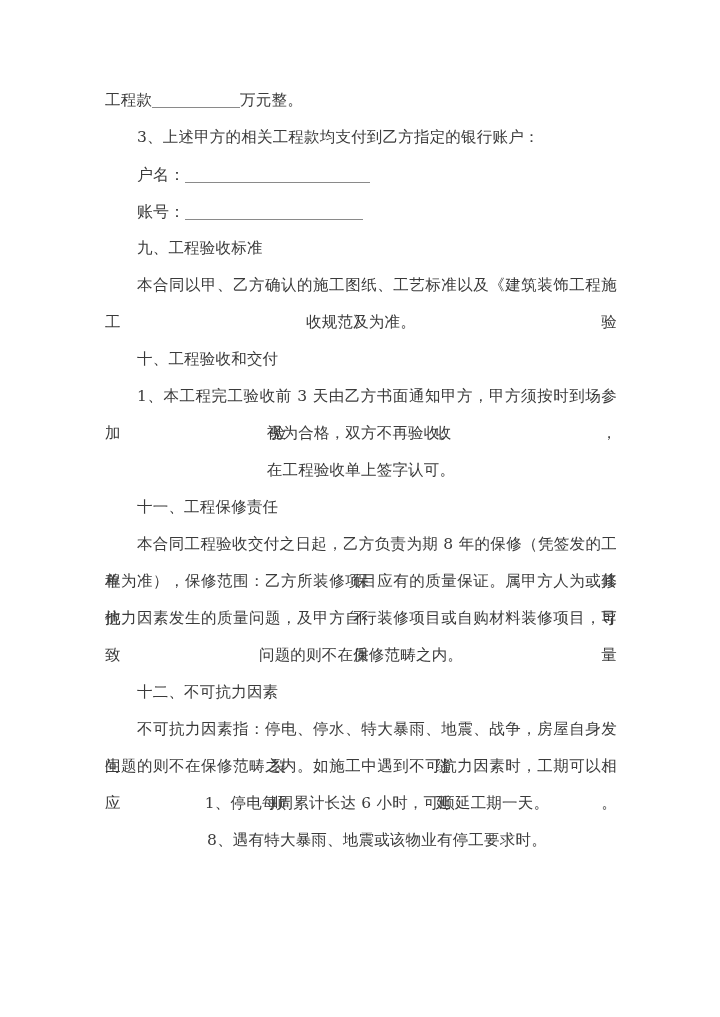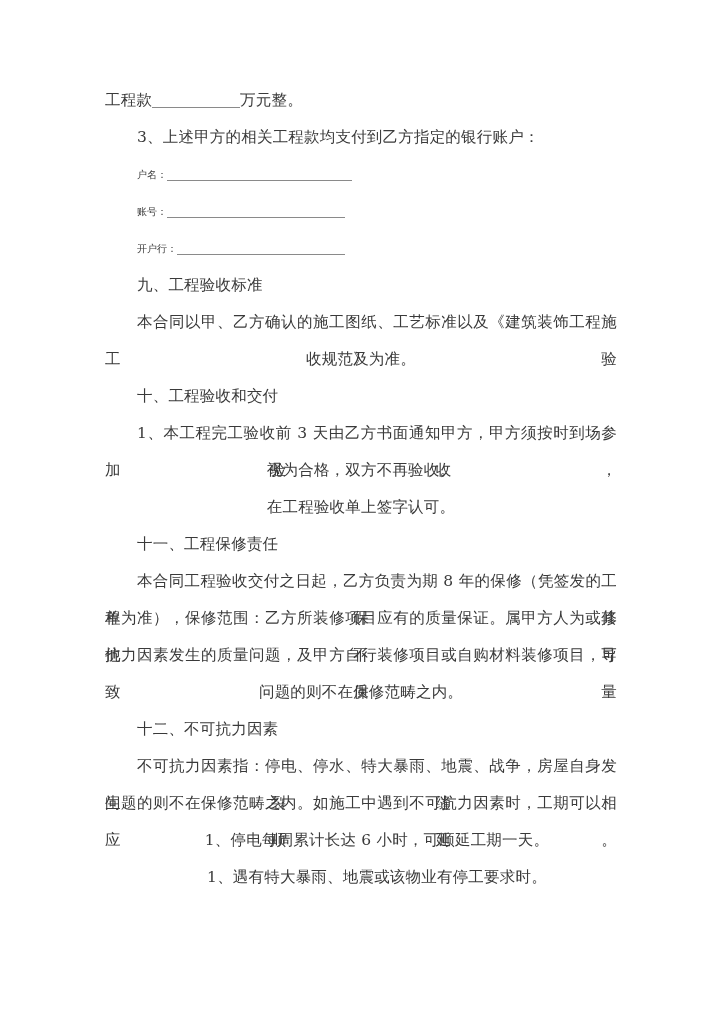--- a/index.html
+++ b/index.html
@@ -56,21 +56,21 @@
     vertical-align: -3px;
     height: 14px;
   }
   .blank-short { width: 88px; }
   .blank-long  { width: 185px; }
   .blank-long2 { width: 178px; }
   .blank-long3 { width: 168px; }
   .label-row {
     height: 37px;
     line-height: 37px;
-    font-size: 10px;
+    font-size: 16px;
     color: #3a3a3a;
     text-indent: 32px;
     white-space: nowrap;
   }
   .heading {
     text-indent: 32px;
   }
 </style>
 </head>
 <body>
@@ -79,37 +79,36 @@
   <div class="content">
 
     <div class="line"><span>工程款</span><span class="blank blank-short"></span><span>万元整。</span></div>
 
     <div class="line para-first">3、上述甲方的相关工程款均支付到乙方指定的银行账户：</div>
 
     <div class="label-row"><span>户名：</span><span class="blank blank-long"></span></div>
 
     <div class="label-row"><span>账号：</span><span class="blank blank-long2"></span></div>
 
-    <div class="label-row"><span>开户行：</span><span class="blank blank-long3"></span></div>
 
     <div class="line heading">九、工程验收标准</div>
     <div class="line para-first justified">本合同以甲、乙方确认的施工图纸、工艺标准以及《建筑装饰工程施工及验</div>
     <div class="line nojust">收规范》为准。</div>
 
     <div class="line heading">十、工程验收和交付</div>
     <div class="line para-first justified">1、本工程完工验收前 3 天由乙方书面通知甲方，甲方须按时到场参加验收，</div>
     <div class="line nojust">视为合格，双方不再验收。</div>
     <div class="line nojust">在工程验收单上签字认可。</div>
 
     <div class="line heading">十一、工程保修责任</div>
     <div class="line para-first justified">本合同工程验收交付之日起，乙方负责为期 8 年的保修（凭签发的工程保修</div>
     <div class="line justified">单为准），保修范围：乙方所装修项目应有的质量保证。属甲方人为或其他不可</div>
     <div class="line justified">抗力因素发生的质量问题，及甲方自行装修项目或自购材料装修项目，导致质量</div>
     <div class="line nojust">问题的则不在保修范畴之内。</div>
 
     <div class="line heading">十二、不可抗力因素</div>
     <div class="line para-first justified">不可抗力因素指：停电、停水、特大暴雨、地震、战争，房屋自身发生裂缝、</div>
     <div class="line justified">问题的则不在保修范畴之内。如施工中遇到不可抗力因素时，工期可以相应顺延。</div>
     <div class="line para-first nojust">1、停电每周累计长达 6 小时，可顺延工期一天。</div>
-    <div class="line para-first nojust">1、遇有特大暴雨、地震或该物业有停工要求时。</div>
+    <div class="line para-first nojust">8、遇有特大暴雨、地震或该物业有停工要求时。</div>
 
   </div>
 </div>
 
 </body></html>

